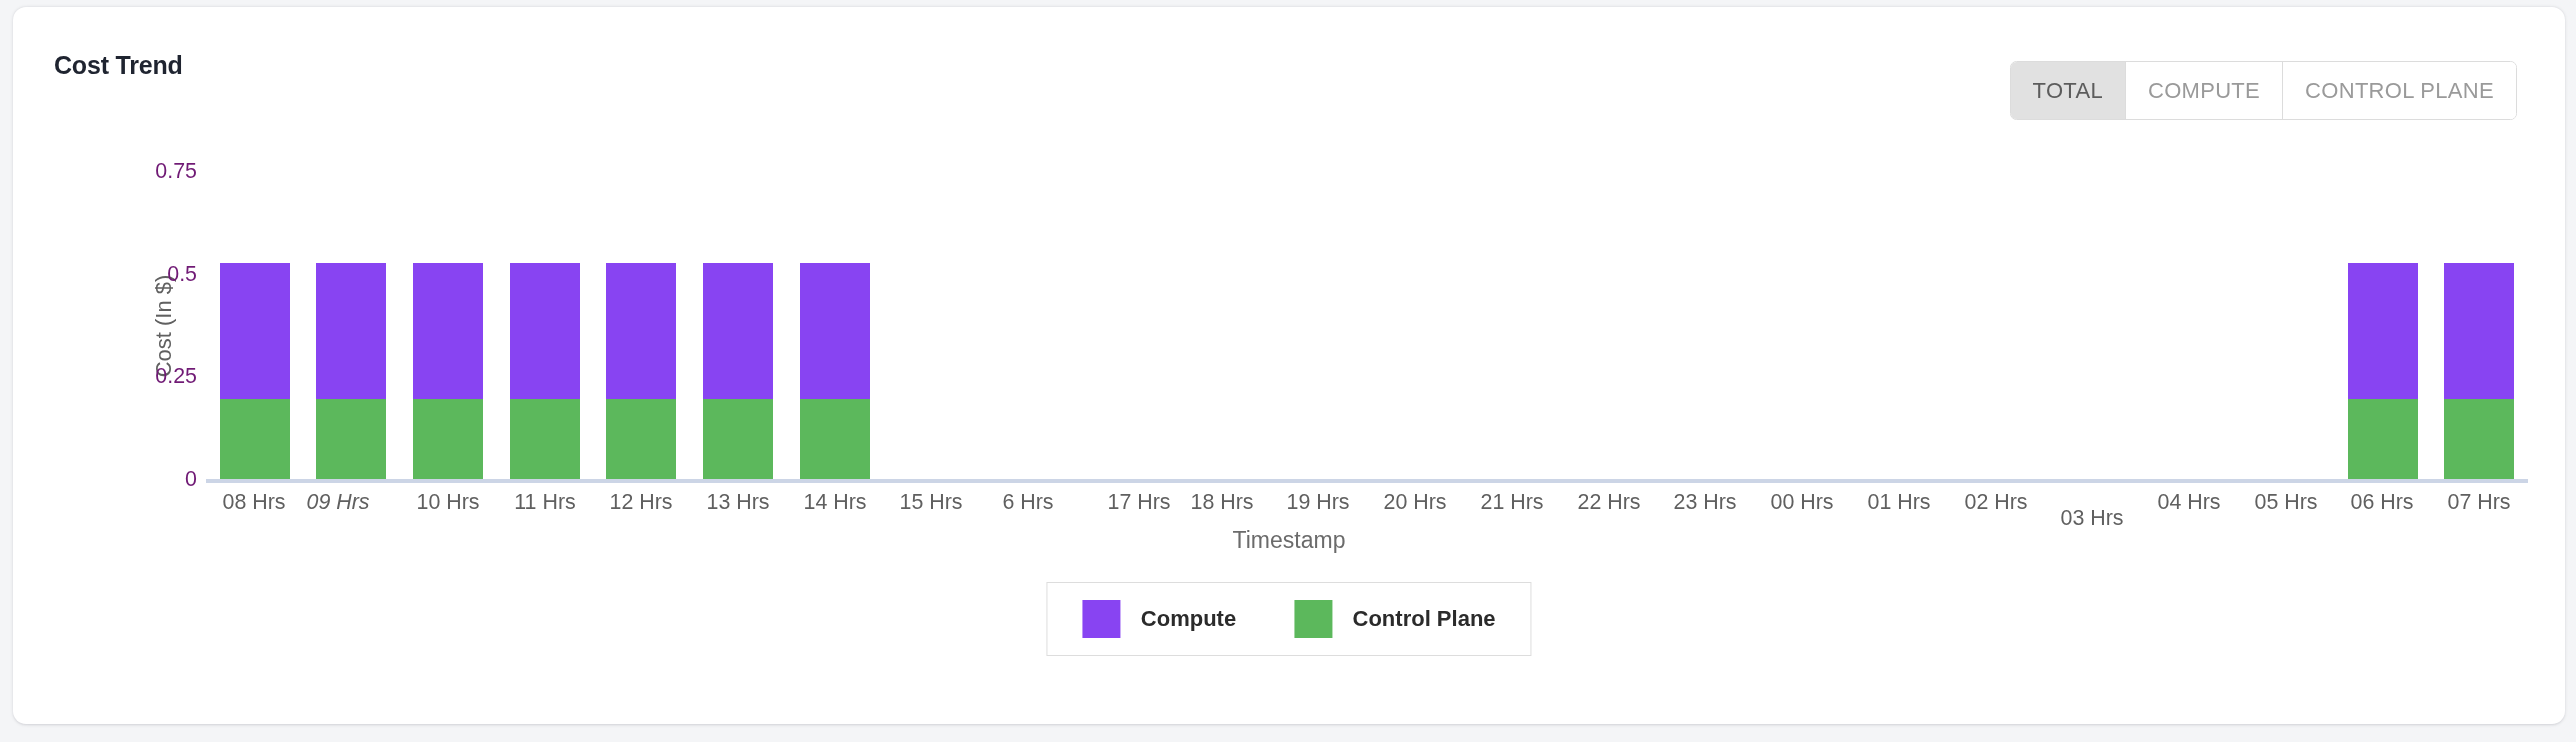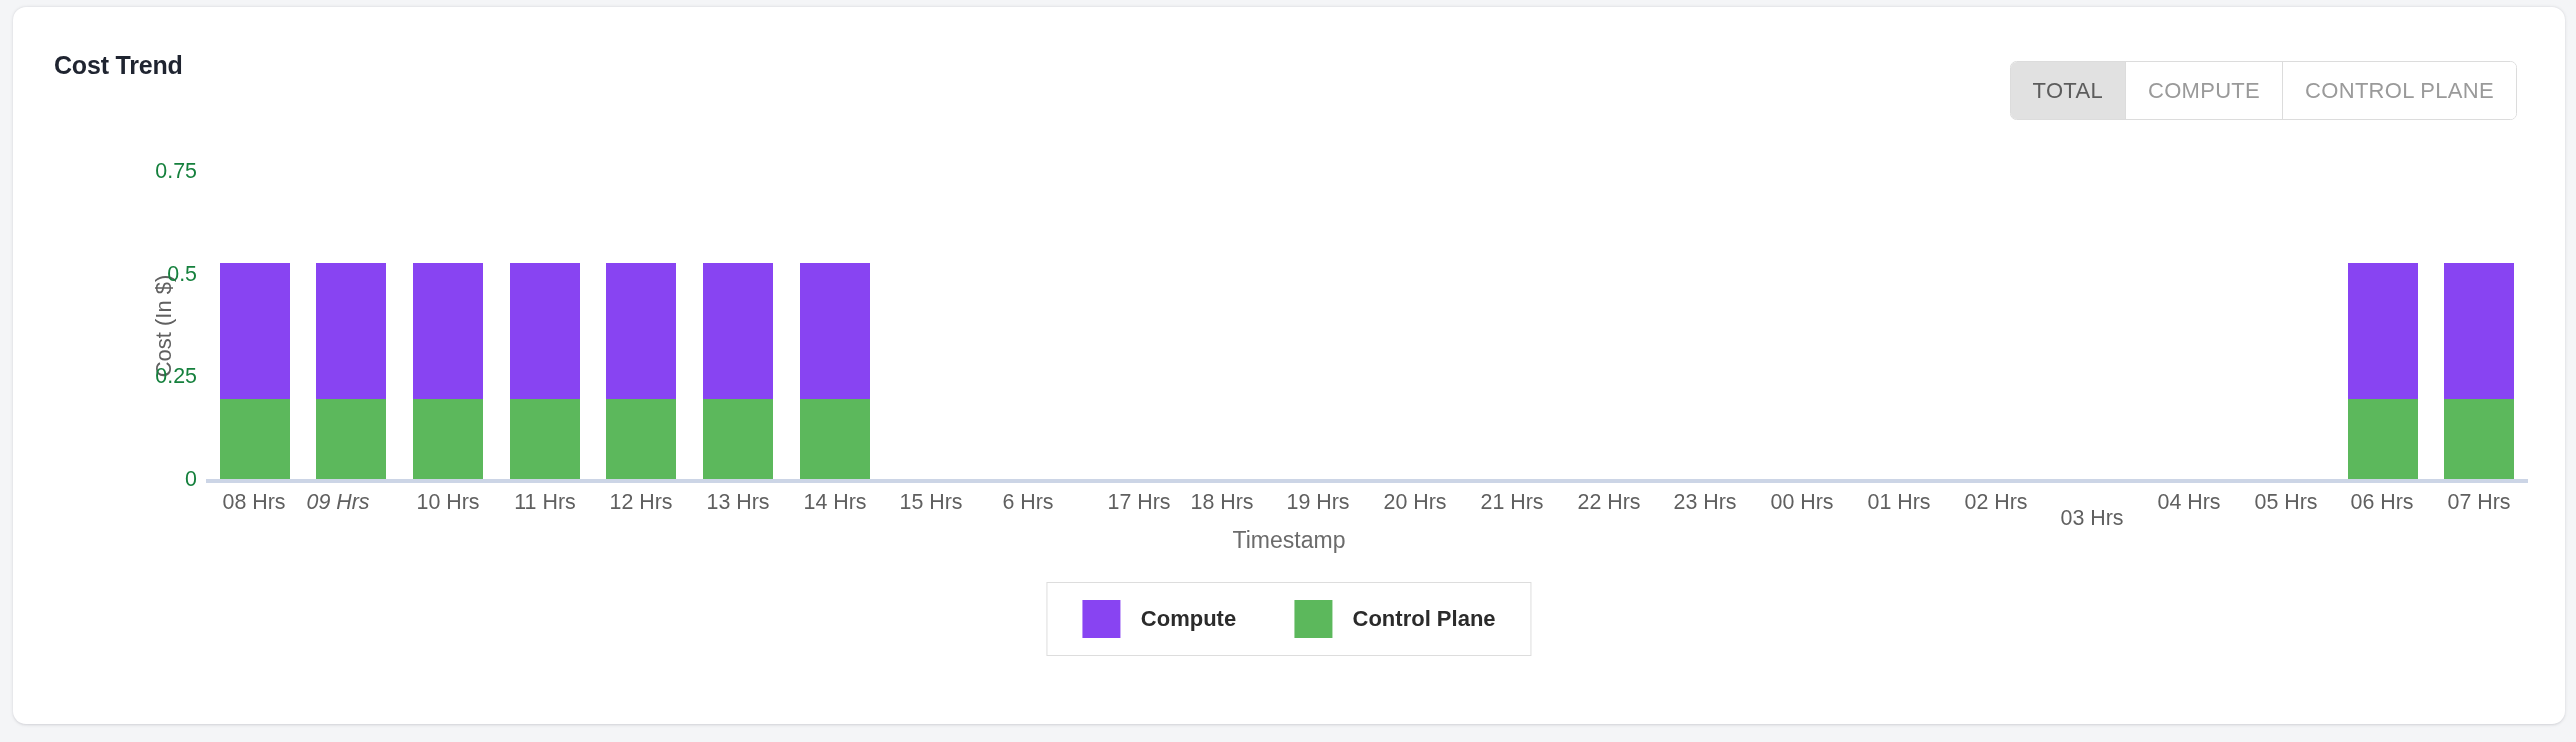--- a/index.html
+++ b/index.html
@@ -85,21 +85,21 @@
     color: #606060;
     white-space: nowrap;
   }
 
   .y-tick {
     position: absolute;
     right: 0;
     width: 149px;
     text-align: right;
     font-size: 21.4px;
-    color: #15803d;
+    color: #701a75;
     transform: translateY(-50%);
     white-space: nowrap;
   }
   .y-ticks-wrap {
     position: absolute;
     left: 0;
     top: 0;
     width: 184px;
     height: 717px;
   }

